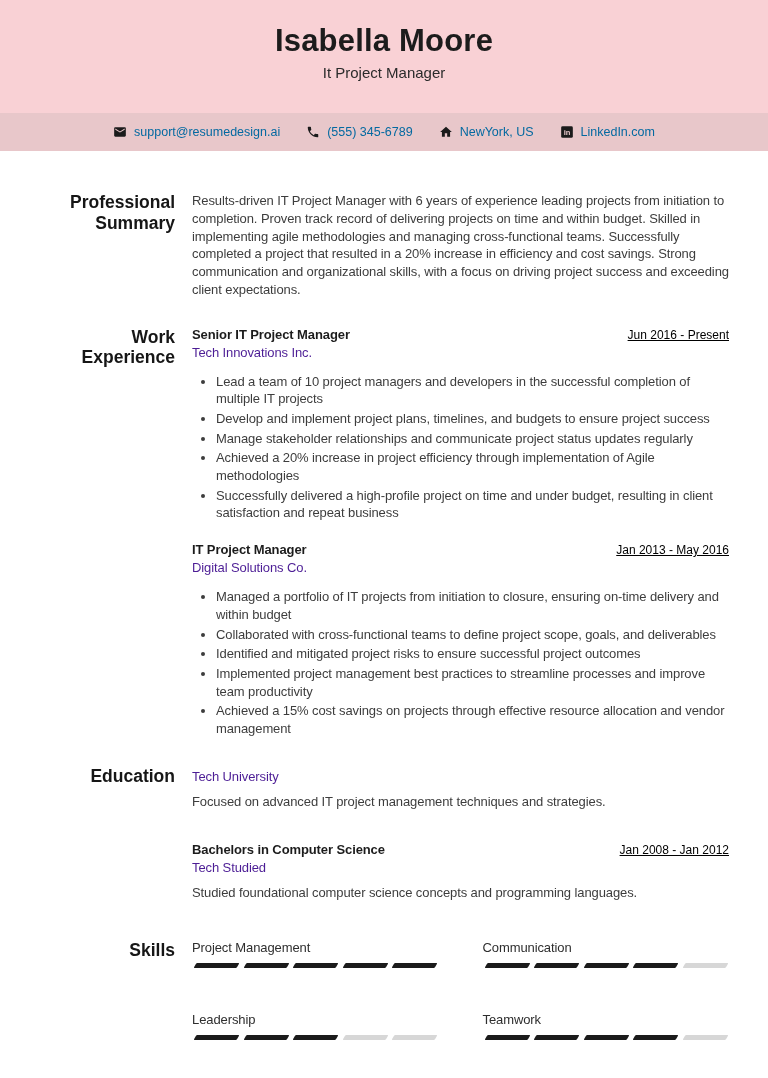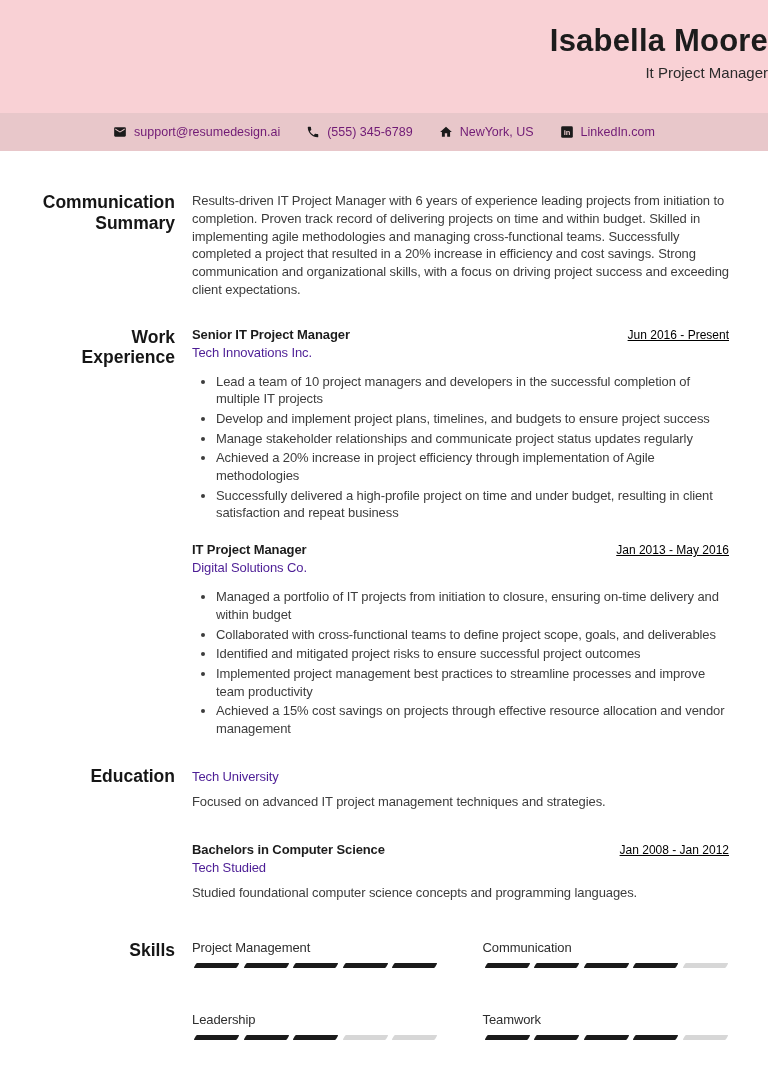--- a/index.html
+++ b/index.html
@@ -14,21 +14,21 @@
     background: #ffffff;
     overflow: hidden;
     position: relative;
   }
 
   
   .header {
     background: var(--header-bg, #f9d1d5);
     height: 113px;
     padding-top: 24px;
-    text-align: right;
+    text-align: center;
   }
   .name {
     font-size: 31px;
     font-weight: 700;
     color: #1c1c1c;
     letter-spacing: 0.2px;
     line-height: 1.1;
   }
   .role {
     font-size: 15px;
@@ -41,21 +41,21 @@
     display: flex;
     justify-content: center;
     align-items: center;
     gap: 26px;
   }
   .contact-item {
     display: flex;
     align-items: center;
     gap: 7px;
     font-size: 12.5px;
-    color: #701a75;
+    color: #0369a1;
   }
   .contact-item svg { width: 14px; height: 14px; display: block; fill: #1b1b1b; }
 
   
   .main { padding: 41px 39px 0 40px; }
   .section {
     display: grid;
     grid-template-columns: 135px 1fr;
     column-gap: 17px;
     margin-bottom: 28px;
@@ -153,21 +153,21 @@
             <text x="12" y="17.5" text-anchor="middle" font-size="13" font-weight="bold" fill="#e8c7ca" font-family="Liberation Sans, sans-serif">in</text>
           </svg>
       </span>
       <span>LinkedIn.com</span>
     </div>
   </div>
 
   <main class="main">
 
     <section class="section">
-      <h2 class="section-heading">Communication Summary</h2>
+      <h2 class="section-heading">Professional Summary</h2>
       <p class="body-text">Results-driven IT Project Manager with 6 years of experience leading projects from initiation to completion. Proven track record of delivering projects on time and within budget. Skilled in implementing agile methodologies and managing cross-functional teams. Successfully completed a project that resulted in a 20% increase in efficiency and cost savings. Strong communication and organizational skills, with a focus on driving project success and exceeding client expectations.</p>
     </section>
 
     <section class="section" style="margin-bottom:26px;">
       <h2 class="section-heading">Work Experience</h2>
       <div id="jobs-list">
   <div class="job">
     <div class="item-header">
       <span class="item-title">Senior IT Project Manager</span>
       <span class="item-dates">Jun 2016 - Present</span>

